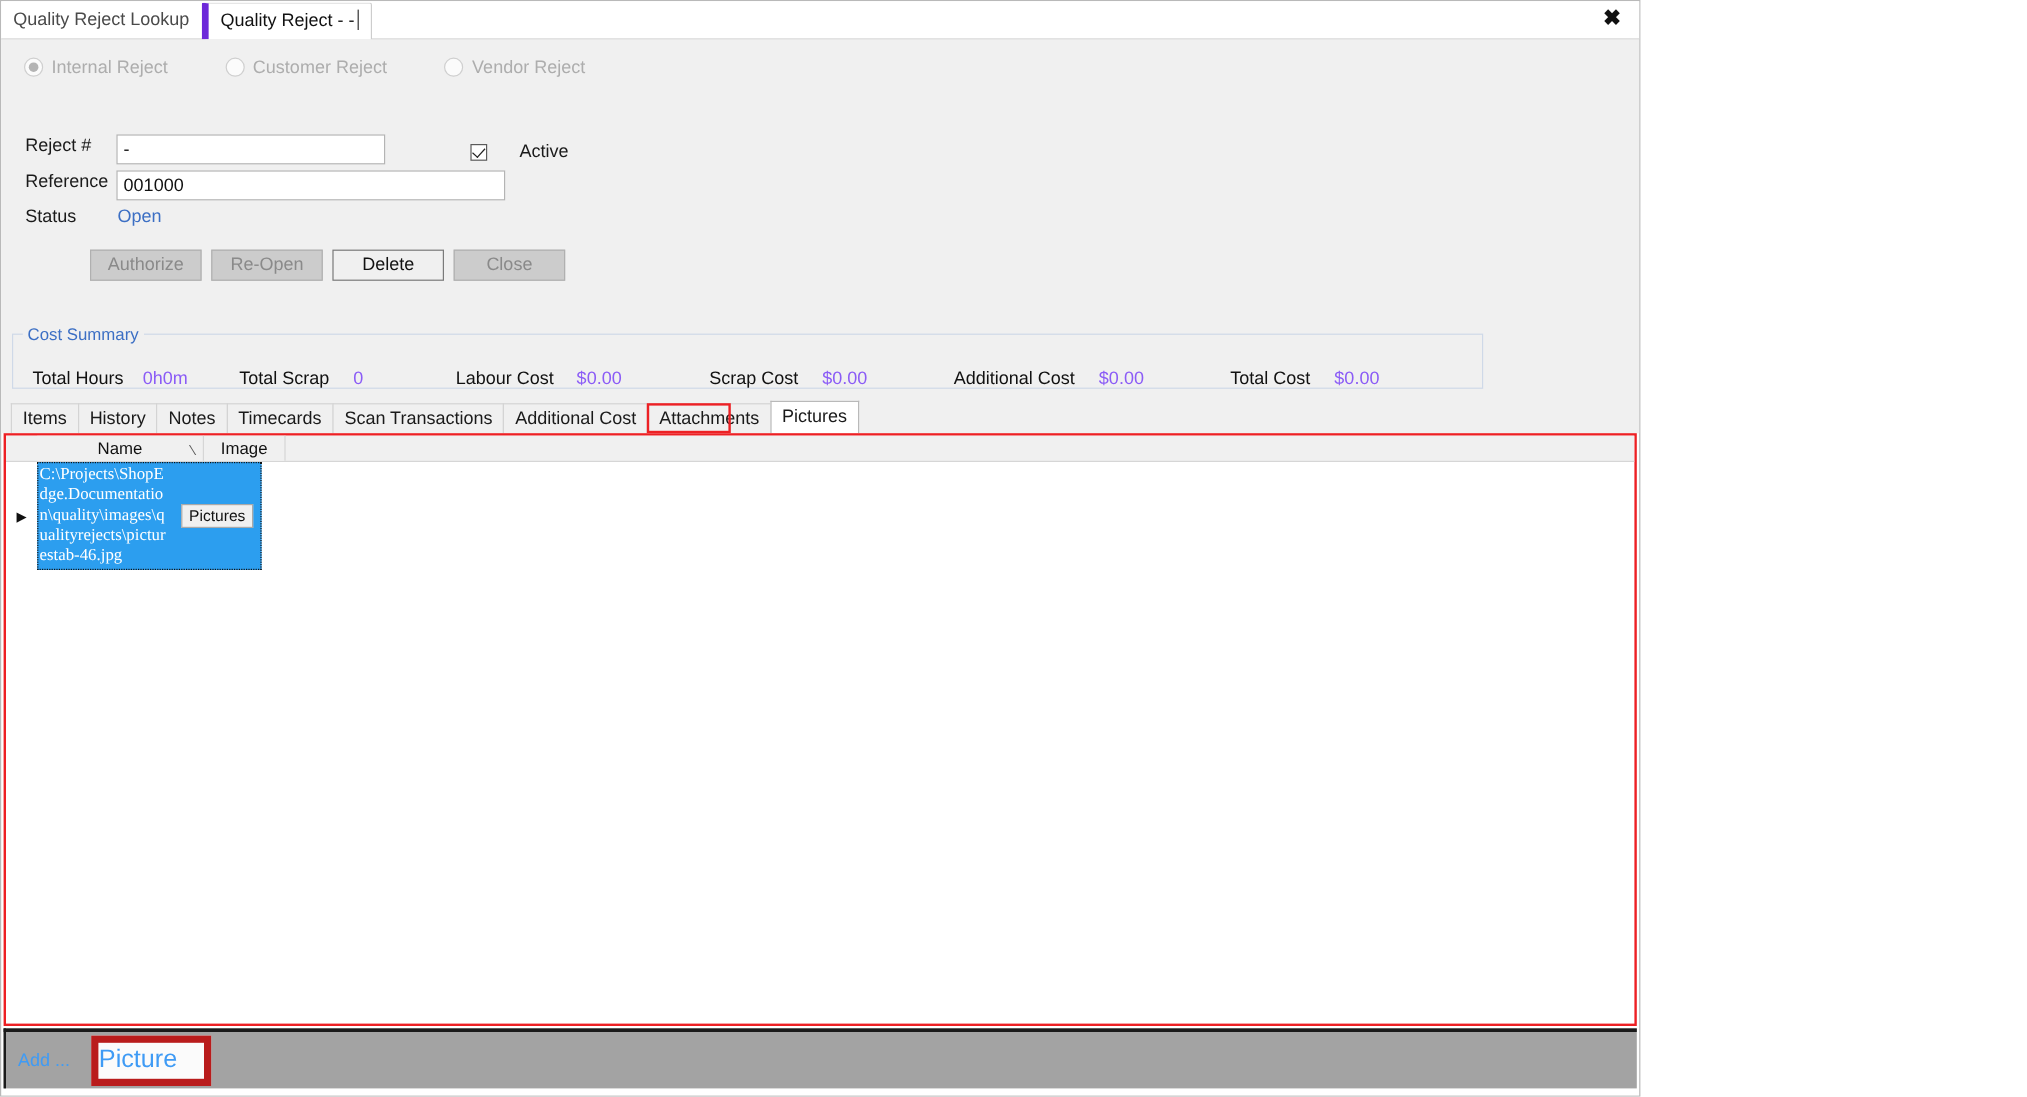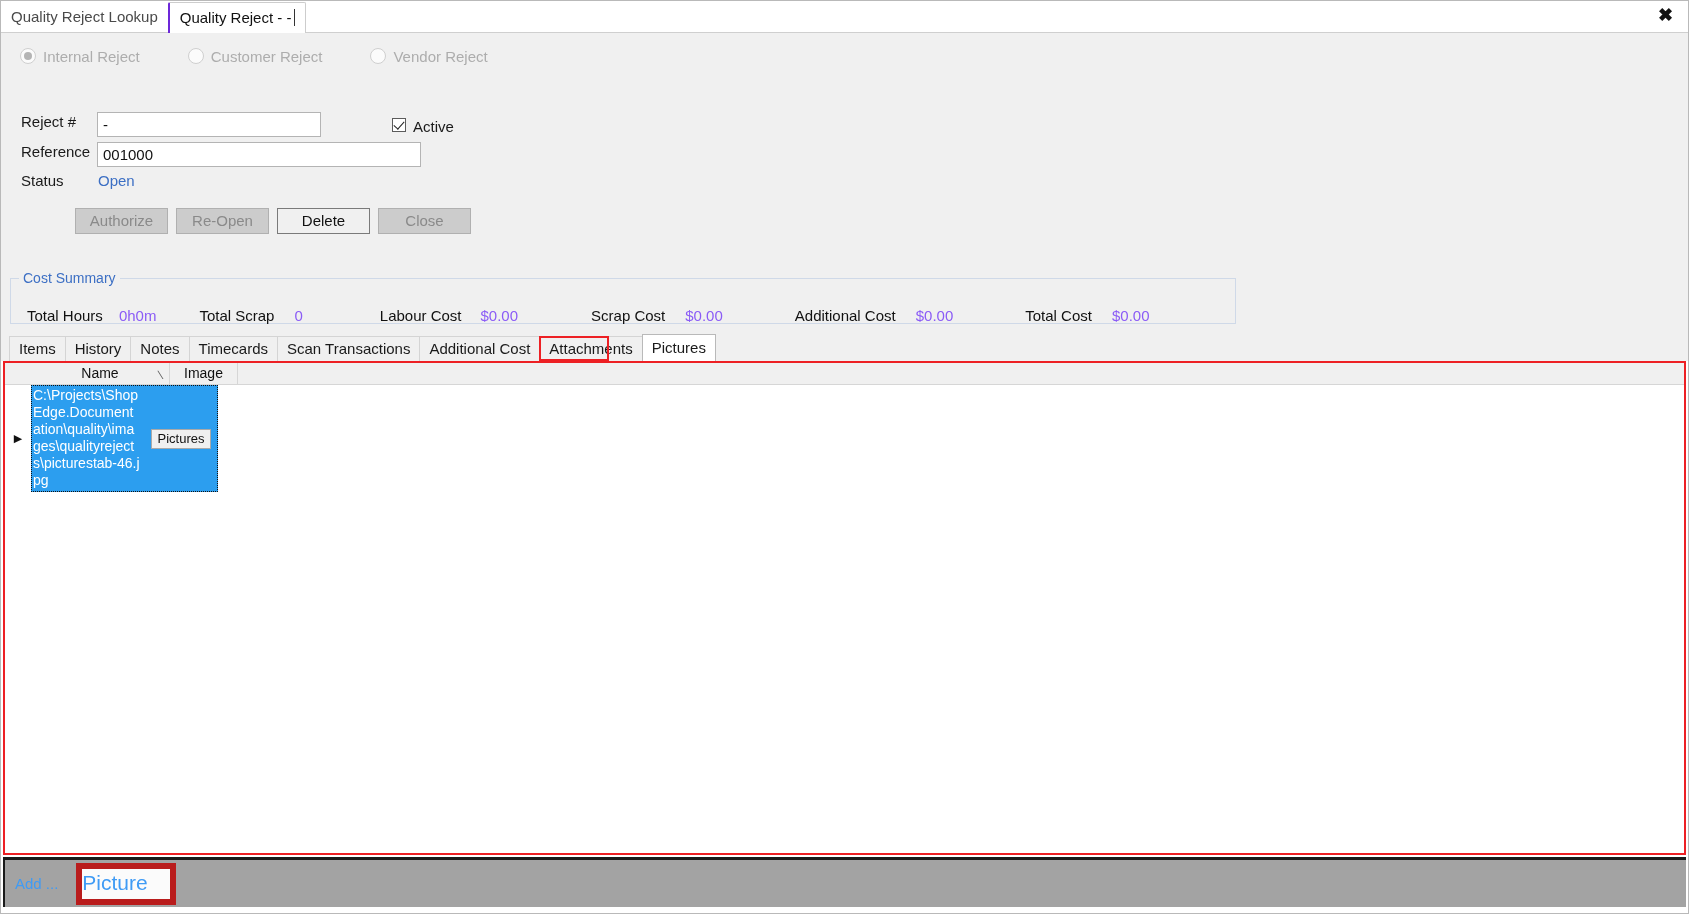--- a/index.html
+++ b/index.html
@@ -10,21 +10,21 @@
     width: 1689px; height: 914px;
     font-family: "Liberation Sans", sans-serif;
     font-size: 15px;
     color: #1a1a1a;
     overflow: hidden;
     position: relative;
   }
   #app {
     position: absolute;
     left: 0; top: 0;
-    width: 1689px; height: 914px;
+    width: 1367px; height: 914px;
     box-sizing: border-box;
     border: 1px solid #b9b9b9;
     background: #ffffff;
     display: flex;
     flex-direction: column;
   }
 
   
   .titlebar {
     position: relative;
@@ -41,21 +41,21 @@
     padding: 0 10px;
     font-size: 15px;
     color: #3c3c3c;
     white-space: nowrap;
     cursor: default;
   }
   .wintab.inactive { color: #4a4a4a; }
   .wintab.active {
     color: #111;
     background: #ffffff;
-    border-left: 2px solid #6d28d9;
+    border-left: 6px solid #6d28d9;
     border-right: 1px solid #cdcdcd;
     border-top: 1px solid #cdcdcd;
     border-radius: 2px 2px 0 0;
     position: relative;
     top: 1px;
   }
   .caret-bar {
     display: inline-block;
     width: 1px; height: 17px;
     background: #333;
@@ -134,22 +134,23 @@
   .lbl-reject  { left: 20px;  top: 80px; }
   .lbl-ref     { left: 20px;  top: 110px; }
   .lbl-status  { left: 20px;  top: 139px; }
   .val-status  { left: 97px;  top: 139px; color: #3c6fc4; }
   .box-reject  { left: 96px;  top: 79px;  width: 224px; height: 25px; }
   .box-ref     { left: 96px;  top: 109px; width: 324px; height: 25px; }
 
   .active-chk {
     position: absolute;
     left: 391px; top: 85px;
-    display: flex; align-items: flex-start;
+    display: flex; align-items: center;
     cursor: default;
+    gap: 20px;
   }
   .chkbox {
     width: 14px; height: 14px;
     box-sizing: border-box;
     border: 1px solid #5b5b5b;
     background: #fff;
     margin-right: 7px;
     position: relative;
     flex: none;
   }
@@ -322,20 +323,21 @@
   }
   .c-name {
     width: 113px;
     padding: 2px 4px 3px 2px;
     box-sizing: border-box;
     color: #ffffff;
     font-size: 14px;
     line-height: 17px;
     word-break: break-all;
     white-space: pre-wrap;
+    font-family: Liberation Serif, serif;
   }
   .c-image {
     width: 74px;
     display: flex;
     align-items: center;
     justify-content: center;
     box-sizing: border-box;
   }
   .pic-chip {
     background: #f0f0f0;

